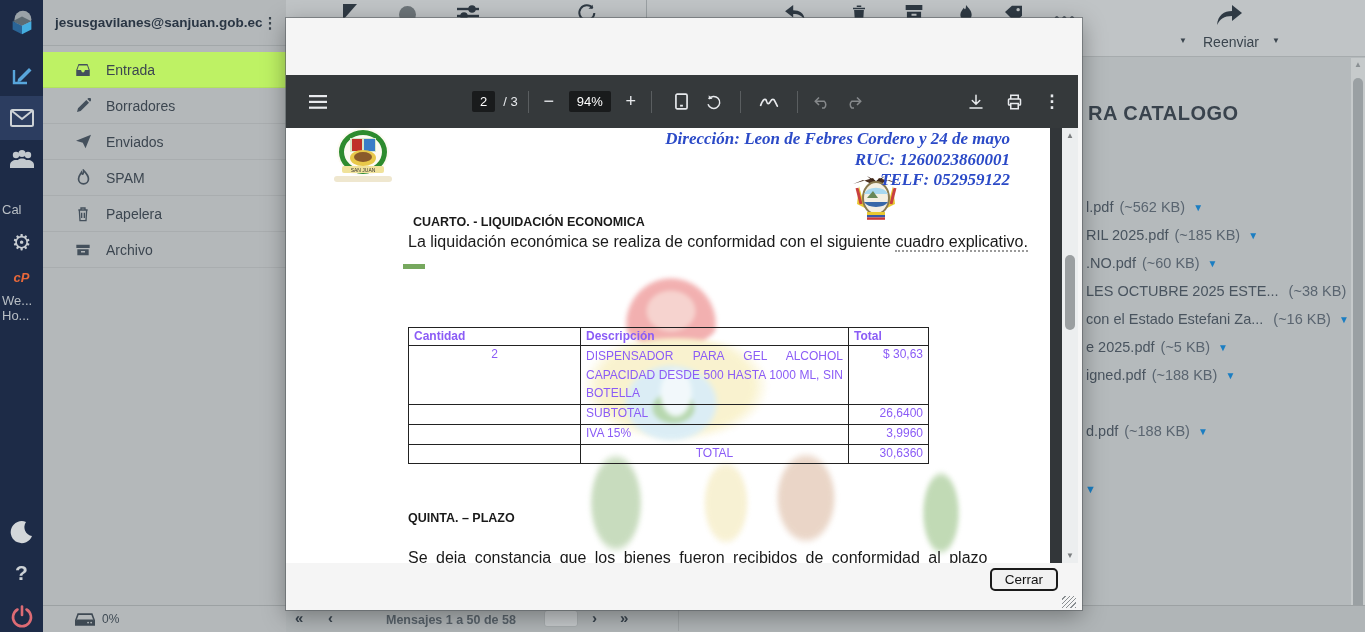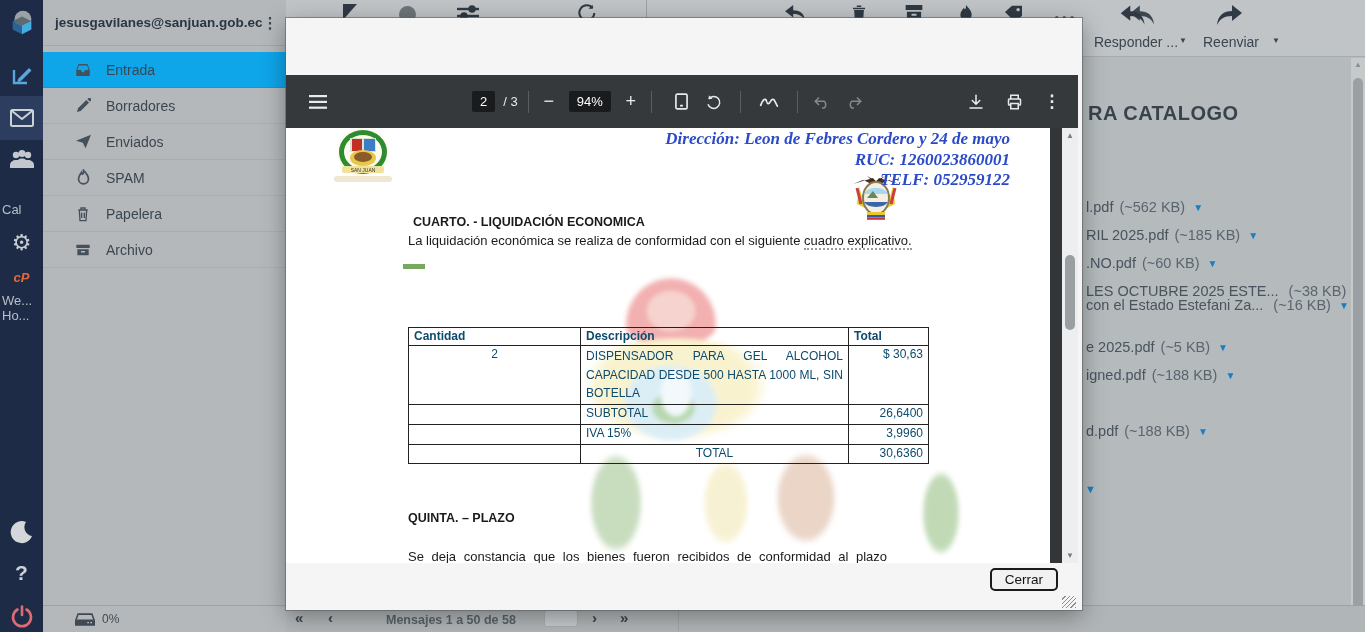--- a/index.html
+++ b/index.html
@@ -14,21 +14,21 @@
   .rail-tile-active { background:#2c3d60; }
   .rail-label { font-size:13px; color:#b9bfc5; padding-left:2px; line-height:15px; }
   .cpanel { color:#e8683a; font-weight:bold; font-style:italic; font-size:13px; }
 
   
   #fpanel { position:absolute; left:43px; top:0; width:243px; height:632px; background:#b4b8ba; z-index:3; }
   #acct { position:absolute; left:0; top:0; width:243px; height:46px; display:flex; align-items:center; border-bottom:1px solid #a2a7a9; }
   #acct .email { font-size:13.5px; font-weight:bold; color:#2a3644; padding-left:12px; flex:1; }
   #acct .dots { font-size:15px; color:#3a444d; padding-right:10px; font-weight:bold; }
   .folder { position:absolute; left:0; width:243px; height:36px; display:flex; align-items:center; border-bottom:1px solid rgba(0,0,0,0.06); color:#39434d; }
-  .folder.active { background:#0ea5e9; }
+  .folder.active { background:#bef264; }
   .folder .ficon { width:20px; margin-left:30px; display:flex; justify-content:center; }
   .folder .flabel { font-size:14px; margin-left:13px; color:#3c4650; }
   #ffooter { position:absolute; left:0; top:605px; width:243px; height:27px; border-top:1px solid #9ca1a3; display:flex; align-items:center; }
   #ffooter .pct { font-size:12px; color:#3f4a54; margin-left:7px; }
 
   
   #mainarea { position:absolute; left:286px; top:0; width:1079px; height:632px; background:#b5babc; z-index:1; }
   #topstrip { position:absolute; left:0; top:0; width:1079px; height:57px; background:#c0c4c6; border-bottom:1px solid #a6abad; }
   .actbtn { position:absolute; top:3px; display:flex; flex-direction:column; align-items:center; color:#3b454e; }
   .actbtn .lbl { font-size:14px; margin-top:3px; }
@@ -60,23 +60,23 @@
   #viewer { position:absolute; left:0; top:110px; width:792px; height:435px; background:#fff; overflow:hidden; }
   #gutter { position:absolute; left:764px; top:0; width:12px; height:435px; background:#323639; }
   #pscroll { position:absolute; left:776px; top:0; width:16px; height:435px; background:#eceeef; }
   #pscroll .thumb { position:absolute; left:3px; top:127px; width:10px; height:75px; background:#9b9fa1; border-radius:5px; }
   #pscroll .arr { position:absolute; left:4px; font-size:8px; color:#7a7d7f; }
 
   #page { position:absolute; left:0; top:0; width:764px; height:435px; background:#fff; }
   .bluehdr { position:absolute; left:24px; width:700px; text-align:right; font-family:"Liberation Serif", serif; font-weight:bold; color:#2b4ac7; font-size:17px; white-space:nowrap; z-index:2;font-style:italic; }
   .docblack { color:#1a1a1a; z-index:2; }
   .s-title { position:absolute; font-size:12.5px; font-weight:bold; white-space:nowrap; z-index:2; }
-  .s-body { position:absolute; font-size:13px; white-space:nowrap; z-index:2; }
+  .s-body { position:absolute; font-size:16px; white-space:nowrap; z-index:2; }
   #greendash { position:absolute; left:117px; top:136px; width:22px; height:5px; background:#76a85e; z-index:2; }
-  #doctable { position:absolute; left:122px; top:199px; width:520px; border-collapse:collapse; table-layout:fixed; z-index:2; font-size:12px; color:#0c4a6e; }
+  #doctable { position:absolute; left:122px; top:199px; width:520px; border-collapse:collapse; table-layout:fixed; z-index:2; font-size:12px; color:#8b5cf6; }
   #doctable td, #doctable th { border:1px solid #222; padding:1px 5px; vertical-align:top; background:transparent; }
   #doctable th { font-size:12px; text-align:left; }
   .tright { text-align:right; }
   .tcenter { text-align:center; }
   .desc { text-align:justify; line-height:1.55; }
   
   #wm { position:absolute; left:210px; top:140px; width:480px; height:300px; filter:blur(2px); opacity:.55; z-index:1; }
   .wmp { position:absolute; border-radius:50%; }
 
   
@@ -256,44 +256,37 @@
           </svg>
       </div>
       <div class="mini" style="left:718px;top:5px;">
         <svg width="19" height="17" viewBox="0 0 24 22" fill="#2f3a44">
             <path d="M1 9 L10 1 h13 v13 l-9 8 Z"></path>
             <circle cx="18" cy="6" r="2.2" fill="#c0c4c6"></circle>
           </svg>
       </div>
       <div class="mini" style="left:768px;top:10px;font-weight:bold;letter-spacing:2px;color:#2f3a44;">•••</div>
 
-      <div class="actbtn" style="left:805px;width:90px;">
-        <svg width="42" height="28" viewBox="0 0 44 28" fill="#2f3a44">
-          <path d="M16 2 L6 10 l10 8 V13 c8 0 12 3 15 9 c-1-10-7-14-15-14 Z"></path>
-          <path d="M26 2 L16 10 l10 8 V13 c8 0 12 3 15 9 c-1-10-7-14-15-14 Z" opacity=".9"></path>
-        </svg>
-        <span class="lbl">Responder ...</span>
-      </div>
       <span class="caret" style="position:absolute;left:893px;top:36px;">▼</span>
       <div class="actbtn" style="left:905px;width:80px;">
         <svg width="34" height="28" viewBox="0 0 34 28" fill="#2f3a44">
           <path d="M18 2 L28 10 l-10 8 V13 c-8 0-12 3-15 9 c1-10 7-14 15-14 Z"></path>
         </svg>
         <span class="lbl">Reenviar</span>
       </div>
       <span class="caret" style="position:absolute;left:986px;top:36px;">▼</span>
     </div>
 
     <div id="msgtitle">RA CATALOGO</div>
 
     <div class="att-row" style="top:199px;"><span>l.pdf</span><span class="size">(~562 KB)</span><span class="att-caret">▼</span></div>
     <div class="att-row" style="top:227px;"><span>RIL 2025.pdf</span><span class="size">(~185 KB)</span><span class="att-caret">▼</span></div>
     <div class="att-row" style="top:255px;"><span>.NO.pdf</span><span class="size">(~60 KB)</span><span class="att-caret">▼</span></div>
     <div class="att-row" style="top:283px;"><span>LES OCTUBRE 2025 ESTE...</span><span class="size" style="margin-left:10px;">(~38 KB)</span><span class="att-caret">▼</span></div>
-    <div class="att-row" style="top:297px;"><span>con el Estado Estefani Za...</span><span class="size" style="margin-left:10px;">(~16 KB)</span><span class="att-caret">▼</span></div>
+    <div class="att-row" style="top:311px;"><span>con el Estado Estefani Za...</span><span class="size" style="margin-left:10px;">(~16 KB)</span><span class="att-caret">▼</span></div>
     <div class="att-row" style="top:339px;"><span>e 2025.pdf</span><span class="size">(~5 KB)</span><span class="att-caret">▼</span></div>
     <div class="att-row" style="top:367px;"><span>igned.pdf</span><span class="size">(~188 KB)</span><span class="att-caret">▼</span></div>
     <div class="att-row" style="top:423px;"><span>d.pdf</span><span class="size">(~188 KB)</span><span class="att-caret">▼</span></div>
     <div class="att-row" style="top:481px;left:799px;"><span class="att-caret" style="margin-left:0;font-size:11px;">▼</span></div>
 
     <div id="rscroll">
       <span class="arr" style="top:2px;">▲</span>
       <div class="thumb"></div>
       <span class="arr" style="bottom:2px;">▼</span>
     </div>

